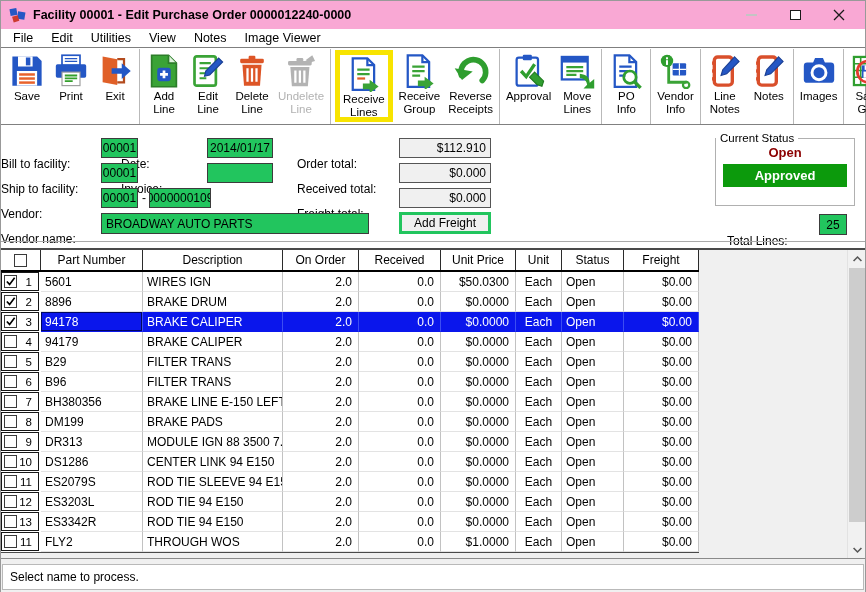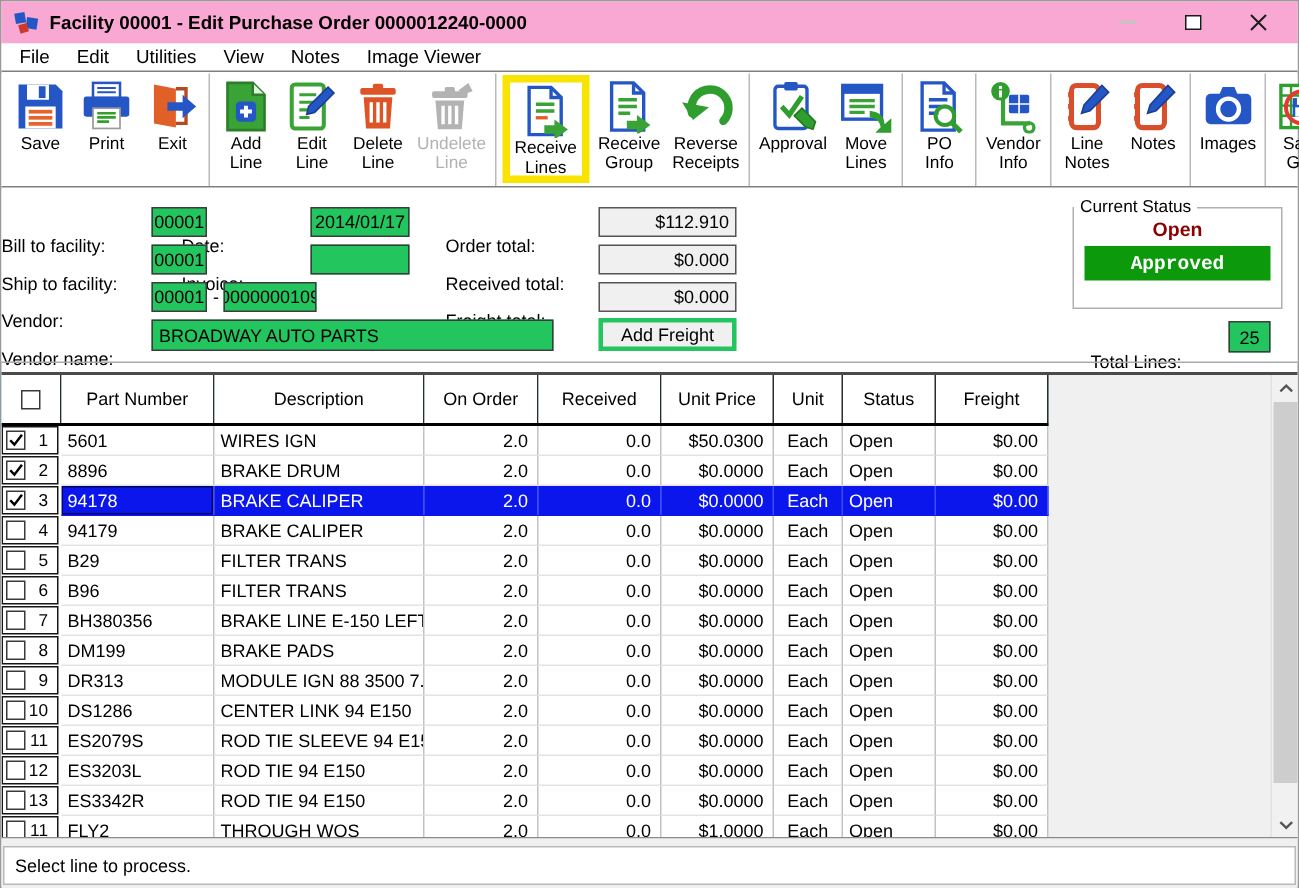--- a/index.html
+++ b/index.html
@@ -34,29 +34,29 @@
   .formarea { position: absolute; left: 0; top: 125px; width: 100%; height: 115px; background: #fff; }
   .lbl { position: absolute; height: 20px; line-height: 20px; white-space: nowrap; margin-top: 16px; }
   .fbox { position: absolute; height: 20px; border: 1px solid #3c3c3c; background: #22c55e; display: flex; align-items: center; justify-content: center; font-size: 12px; overflow: hidden; white-space: nowrap; }
   .fbox.left { justify-content: flex-start; padding-left: 4px; }
   .fbox.ro { background: #f0f0f0; justify-content: flex-end; padding-right: 4px; border-color: #555; }
   .dash { position: absolute; height: 20px; line-height: 20px; text-align: center; }
   .btn { position: absolute; background: #f0f0f0; border: 3px solid #22c55e; display: flex; align-items: center; justify-content: center; font-size: 12px; }
   fieldset.statusgrp { position: absolute; left: 714px; top: 6px; width: 140px; height: 74px; border: 1px solid #b0b0b0; }
   fieldset.statusgrp legend { font-size: 11.5px; padding: 0 4px; margin-left: 0; }
   .status-open { color: var(--open-red, #8b0000); font-weight: bold; text-align: center; font-size: 13px; margin-top: 1px; }
-  .status-approved { margin: 4px 7px 0 7px; height: 23px; line-height: 23px; background: var(--approved-green, #0c9a0c); color: #fff; font-weight: bold; text-align: center; font-size: 13px; font-family: Liberation Mono, monospace; }
+  .status-approved { margin: 4px 7px 0 7px; height: 23px; line-height: 23px; background: var(--approved-green, #0c9a0c); color: #fff; font-weight: bold; text-align: center; font-size: 13px; }
 
   .form-divider { position: absolute; left: 0; top: 240px; width: 100%; height: 1px; background: #aaa; }
 
   
   .grid { position: absolute; left: 0; top: 247px; width: 100%; height: 311px; border-top: 2px solid #4a4a4a; border-bottom: 1px solid #8a8a8a; background: #f0f0f0; }
   .grid-inner { position: absolute; left: 0; top: 0; width: 847px; height: 100%; overflow: hidden; }
   .grid-table { position: absolute; left: 0; top: 0; width: 698px; background: #fff; border-bottom: 1px solid #4a4a4a; }
-  .grid-header { display: grid; grid-template-columns: 40px 102px 140px 76px 82px 75px 46px 62px 75px; height: 34px; border-bottom: 2px solid #000; background: #0ea5e9; }
+  .grid-header { display: grid; grid-template-columns: 40px 102px 140px 76px 82px 75px 46px 62px 75px; height: 22px; border-bottom: 2px solid #000; background: #0ea5e9; }
   .gh-cell { border-right: 1px solid #2b2b2b; display: flex; align-items: center; justify-content: center; font-size: 12px; background: #fff; }
   .grid-row { display: grid; grid-template-columns: 40px 102px 140px 76px 82px 75px 46px 62px 75px; height: 20px; background: #fff; }
   .cell { border-right: 1px solid #c2c2c2; border-bottom: 1px solid #e3e3e3; display: flex; align-items: center; padding: 0 4px; font-size: 12px; overflow: hidden; white-space: nowrap; }
   .cell.num { justify-content: flex-end; padding-right: 6px; }
   .cell.ctr { justify-content: center; }
   .rowhdr { border: 1px solid #161616; margin: 0 2px 1px 0; background: #fff; display: flex; align-items: center; justify-content: space-between; padding: 0 6px 0 2px; font-size: 11.5px; }
   .checkbox { width: 13px; height: 13px; border: 1px solid #3a3a3a; background: #fff; flex: none; display: inline-flex; align-items: center; justify-content: center; }
   .checkbox svg { width: 11px; height: 11px; }
   .grid-row.selected .cell { background: var(--sel, #0a16ec); color: #fff; border-bottom-color: var(--sel, #0a16ec); border-right-color: #3c4df2; }
   .grid-row.selected .cell.c-part { box-shadow: inset 0 0 0 1px #000660; }
@@ -624,17 +624,17 @@
       <div class="sb-btn sb-down">
         <svg width="11" height="8" viewBox="0 0 14 10">
             <path d="M2 2.5L7 7.5l5-5" fill="none" stroke="#555" stroke-width="2"></path>
           </svg>
       </div>
     </div>
   </div>
 
   <div class="statusarea">
     <div class="statusbox">
-      <span>Select line to process.</span>
+      <span>Select name to process.</span>
     </div>
   </div>
 
 </div>
 
 </body></html>

